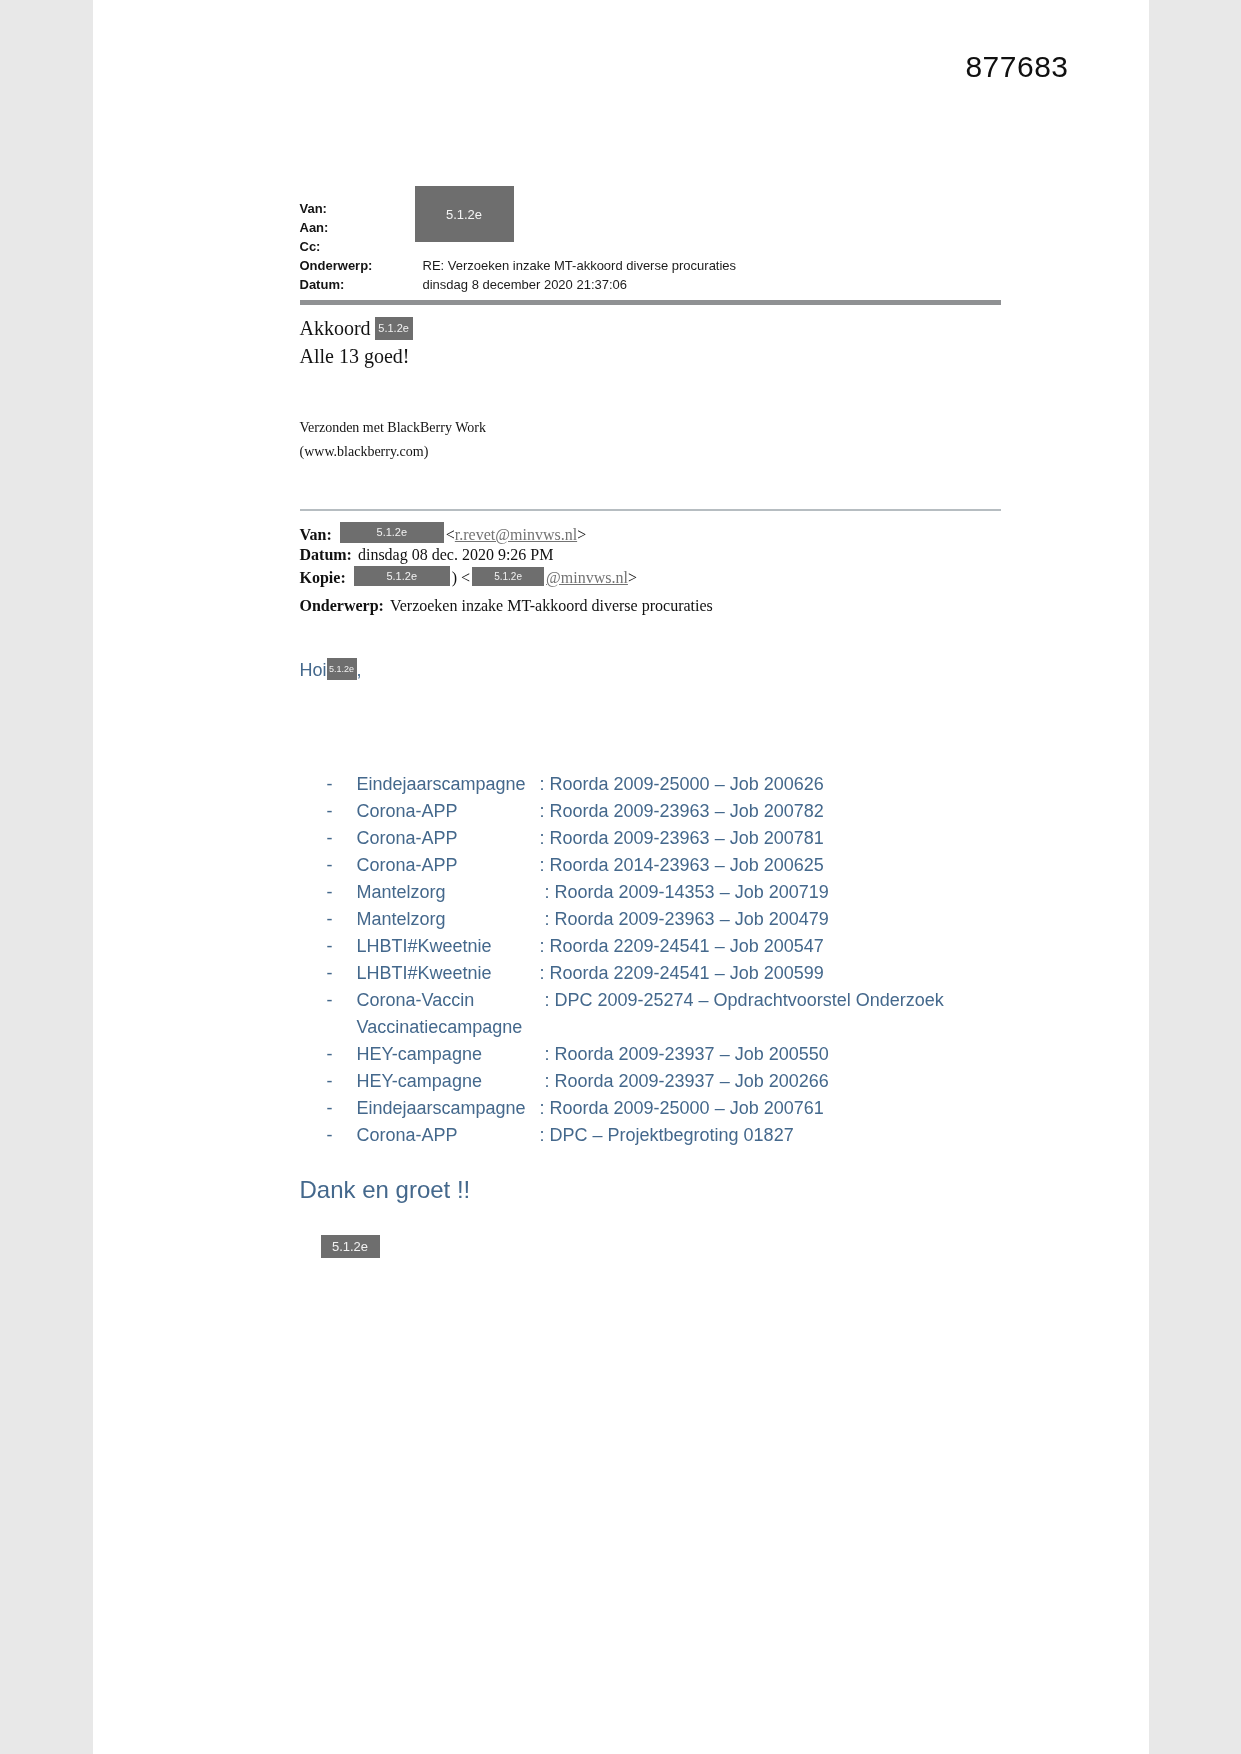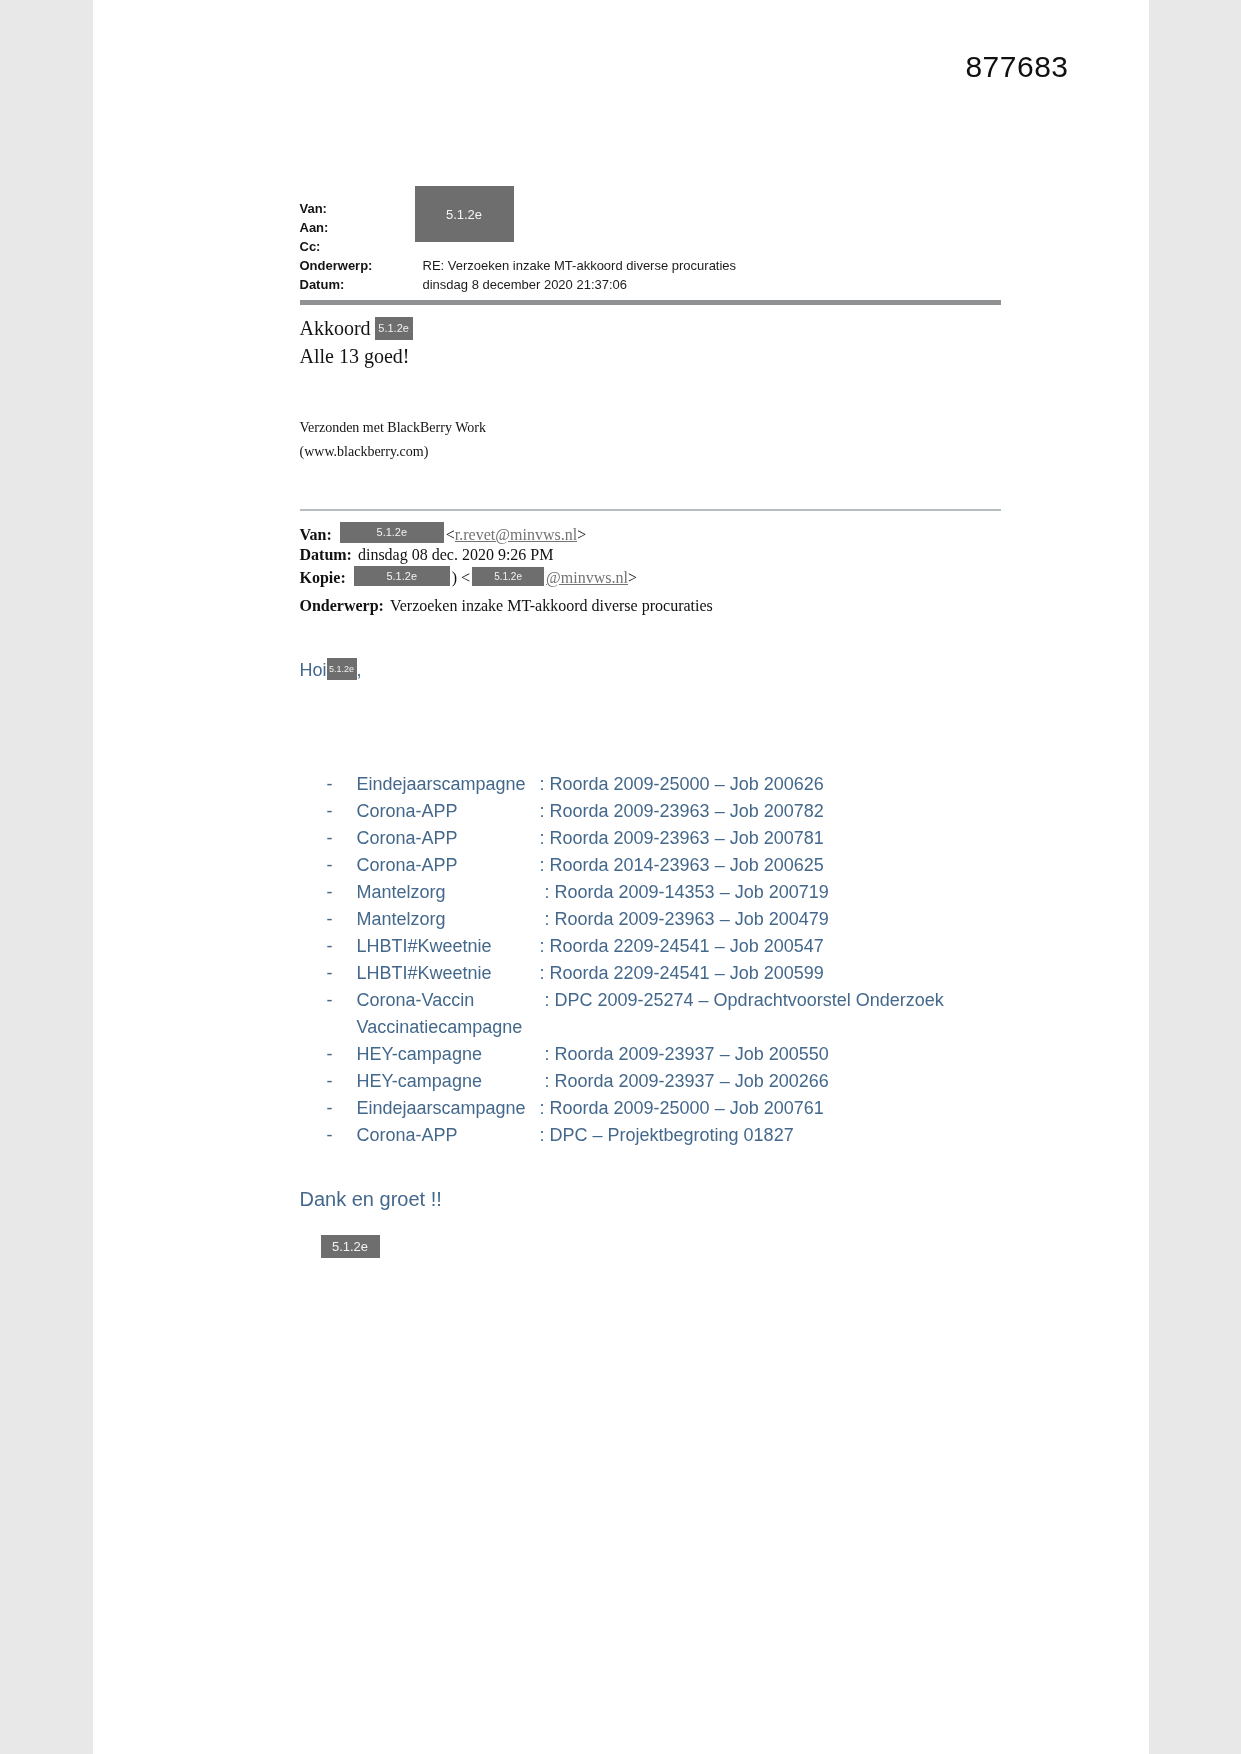--- a/index.html
+++ b/index.html
@@ -55,21 +55,21 @@
 
   
   .slate { color:#44688c; }
   .greeting { position:absolute; left:207px; top:658px; font-size:18px; }
   .intro    { position:absolute; left:207px; top:716px; font-size:18px; }
   .proc-list{ position:absolute; left:207px; top:771px; font-size:18px; }
   .li-row   { display:flex; height:27px; line-height:27px; white-space:pre; }
   .li-dash  { margin-left:27px; width:30px; }
   .li-name  { width:183px; }
   .li-value { }
-  .closing  { position:absolute; left:207px; top:1176px; font-size:20px;margin-top:12px; }
+  .closing  { position:absolute; left:207px; top:1176px; font-size:24px; }
   .sig-chip {
     position:absolute; left:228px; top:1235px; width:59px; height:23px;
     background:#6e6e6e; color:#f2f2f2; font-size:13px; text-align:center; line-height:23px;
   }
 </style>
 </head>
 <body>
 
 <div class="page">
 

